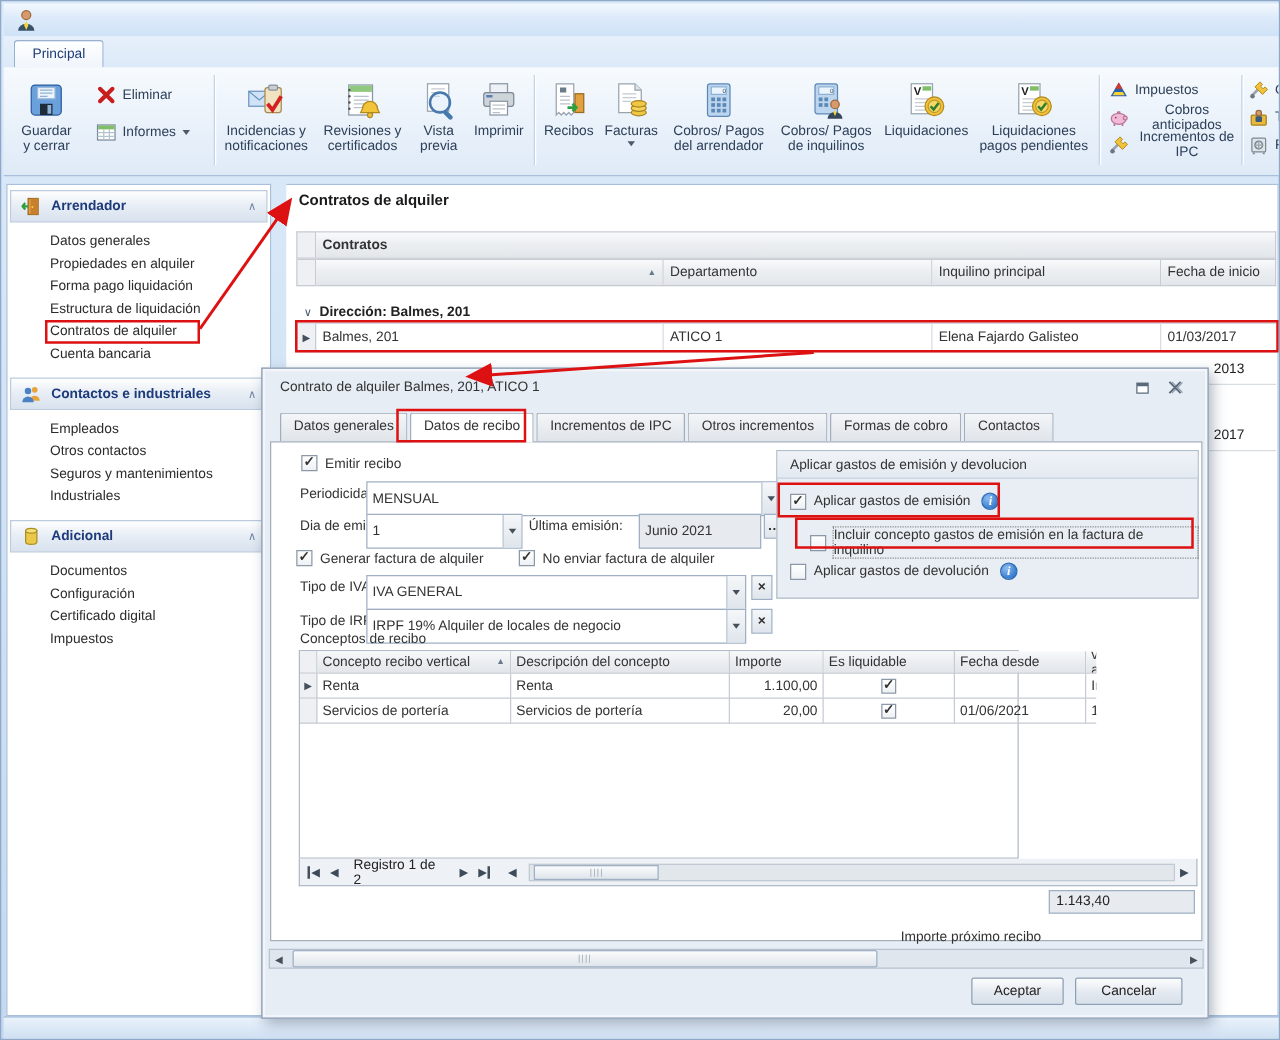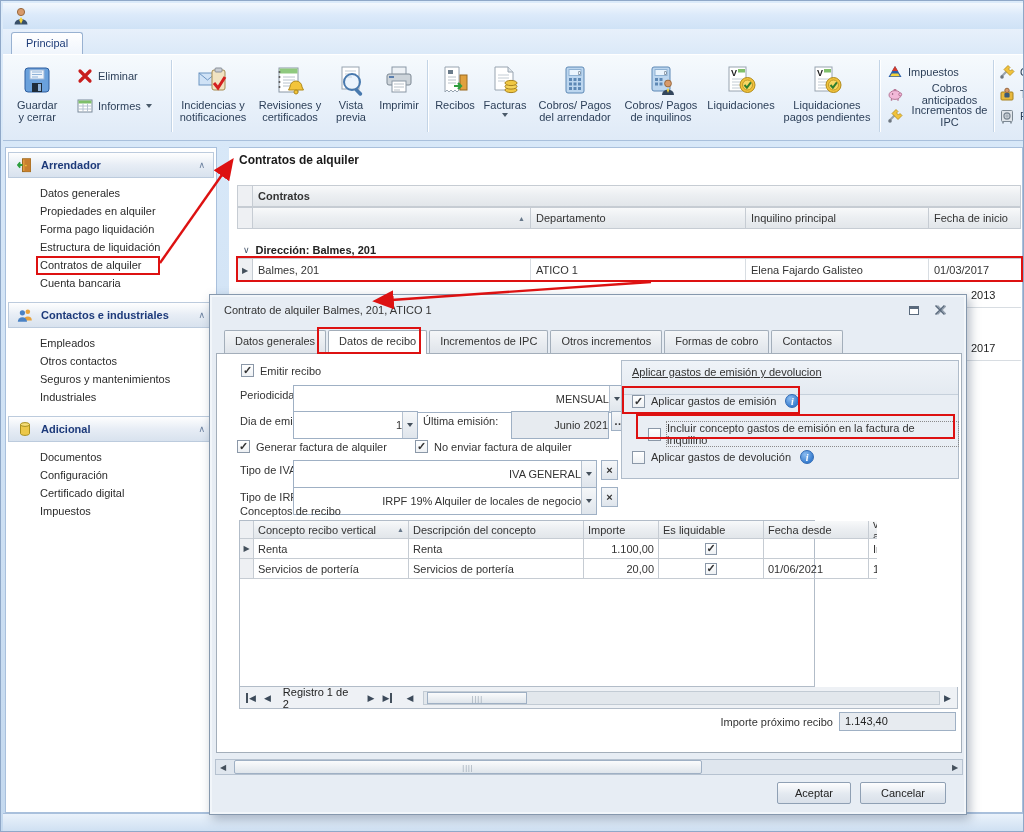--- a/index.html
+++ b/index.html
@@ -70,43 +70,43 @@
     background:#e7edf4; border:1px solid #8698ad; box-shadow:3px 4px 10px rgba(40,60,90,.35), inset 0 0 0 2px #f2f6fa; z-index:20; }
   #dlg-title { position:absolute; left:14px; top:9px; color:#333; }
   .winbtn { position:absolute; top:8px; width:16px; height:14px; display:flex; align-items:center; justify-content:center; }
   #dlg-tabs { position:absolute; left:14px; top:35px; height:24px; display:flex; }
   .dtab { height:23px; padding:4px 10px 0 10px; margin-right:2px; background:linear-gradient(#f4f6f8,#dfe4ea);
     border:1px solid #a3aeba; border-bottom:none; border-radius:2px 2px 0 0; color:#333; }
   .dtab.active { background:#fff; height:24px; position:relative; z-index:2; }
   #dlg-panel { position:absolute; left:6px; top:58px; width:746px; height:400px; background:#fff; border:1px solid #a3aeba; }
 
   .flabel { position:absolute; color:#333; }
-  .field { position:absolute; height:28px; background:#fff; border:1px solid #9fb0c4; display:flex; align-items:center;text-align:right; }
+  .field { position:absolute; height:28px; background:#fff; border:1px solid #9fb0c4; display:flex; align-items:center; }
   .field .ftext { padding-left:4px; flex:1; }
   .field.readonly { background:#e7ebf0; }
   .dropbtn { flex:0 0 15px; align-self:stretch; border-left:1px solid #b6c2d0;
     background:linear-gradient(#f5f7f9,#dfe5ec); display:flex; align-items:center; justify-content:center; }
   .dropbtn .tri { width:0; height:0; border-left:3.5px solid transparent; border-right:3.5px solid transparent; border-top:4.5px solid #44505c; }
   .sqbtn { position:absolute; width:17px; height:20px; background:linear-gradient(#f5f7f9,#dfe5ec);
     border:1px solid #9fb0c4; display:flex; align-items:center; justify-content:center; font-weight:bold; color:#333; }
 
   .cb { display:inline-flex; width:13px; height:13px; border:1px solid #8b98a8; background:linear-gradient(#ffffff,#eef1f4);
     align-items:center; justify-content:center; flex:0 0 13px; }
   .cb.checked::after { content:"✓"; font-size:11px; font-weight:bold; color:#333; line-height:11px; }
   .cbrow { position:absolute; display:flex; align-items:center; }
   .cbrow .cblabel { margin-left:6px; color:#333; }
   .info-badge { width:14px; height:14px; border-radius:50%; margin-left:9px;
     background:radial-gradient(circle at 35% 30%, #8cbcf0, #3a7fd0 70%); border:1px solid #2f6ab5;
     color:#fff; font-family:"Liberation Serif", serif; font-style:italic; font-weight:bold;
     font-size:10px; display:inline-flex; align-items:center; justify-content:center; }
 
   #gastos-box { position:absolute; left:404px; top:6px; width:338px; height:119px;
     background:#e9eef4; border:1px solid #b0bcca; }
-  #gastos-box .gb-head { height:34px; line-height:22px; padding-left:10px; border-bottom:1px solid #c6d0db; color:#333;
-    background:linear-gradient(#eff3f8,#e4eaf1);text-decoration:underline; }
+  #gastos-box .gb-head { height:22px; line-height:22px; padding-left:10px; border-bottom:1px solid #c6d0db; color:#333;
+    background:linear-gradient(#eff3f8,#e4eaf1); }
 
   
   #cgrid { position:absolute; left:22px; top:166px; width:576px; height:167px; background:#fff; border:1px solid #b2bcc8; }
   .crow { display:flex; height:20px; }
   .crow.hdr { height:18px; }
   .ccell { border-right:1px solid #c6ccd3; border-bottom:1px solid #c6ccd3; display:flex; align-items:center; padding:0 4px; overflow:hidden; }
   .ccell.hd { background:linear-gradient(#f8f9fa,#eceff2 45%,#e2e6ea); }
   .ccell.ind { flex:0 0 14px; background:#eef0f3; padding:0; justify-content:center; }
   .num { justify-content:flex-end; }
   .ctr { justify-content:center; }
@@ -115,21 +115,21 @@
   
   #cnav { position:absolute; left:22px; top:333px; width:719px; height:22px; background:#eef1f5;
     border:1px solid #b2bcc8; border-top:none; display:flex; align-items:center; }
   .navg { font-size:9px; color:#3c4document6; color:#3c4a5a; padding:0 4px; }
   .navtext { padding:0 8px; color:#222; }
   .mini-track { position:relative; width:530px; height:14px; background:#e2e7ec; border:1px solid #c2cbd4; margin-left:6px; }
   .mini-thumb { position:absolute; left:3px; top:0; width:100px; height:12px;
     background:linear-gradient(#fafbfc,#dfe5eb); border:1px solid #9fb0c4; text-align:center;
     font-size:7px; color:#98a4b0; line-height:11px; letter-spacing:1px; }
 
-  .importe-label { position:absolute; color:#333; }
+  .importe-label { position:absolute; color:#333;margin-top:28px; }
   .importe-field { position:absolute; height:19px; background:#e7ebf0; border:1px solid #9fb0c4; line-height:17px; padding-left:5px; color:#222; }
 
   
   #dlg-hscroll { position:absolute; left:5px; top:464px; width:748px; height:16px; background:#dfe6ee;
     border:1px solid #b6c2d0; display:flex; align-items:center; }
   #dlg-hscroll .sb-arrow { flex:0 0 14px; text-align:center; font-size:8px; color:#44505c; }
   #dlg-hscroll .sb-track { position:relative; flex:1; height:14px; }
   #dlg-hscroll .sb-thumb { position:absolute; left:4px; top:0; width:468px; height:14px;
     background:linear-gradient(#fafbfc,#dfe5eb); border:1px solid #9fb0c4; text-align:center;
     font-size:7px; color:#98a4b0; line-height:13px; letter-spacing:1px; border-radius:2px; }

